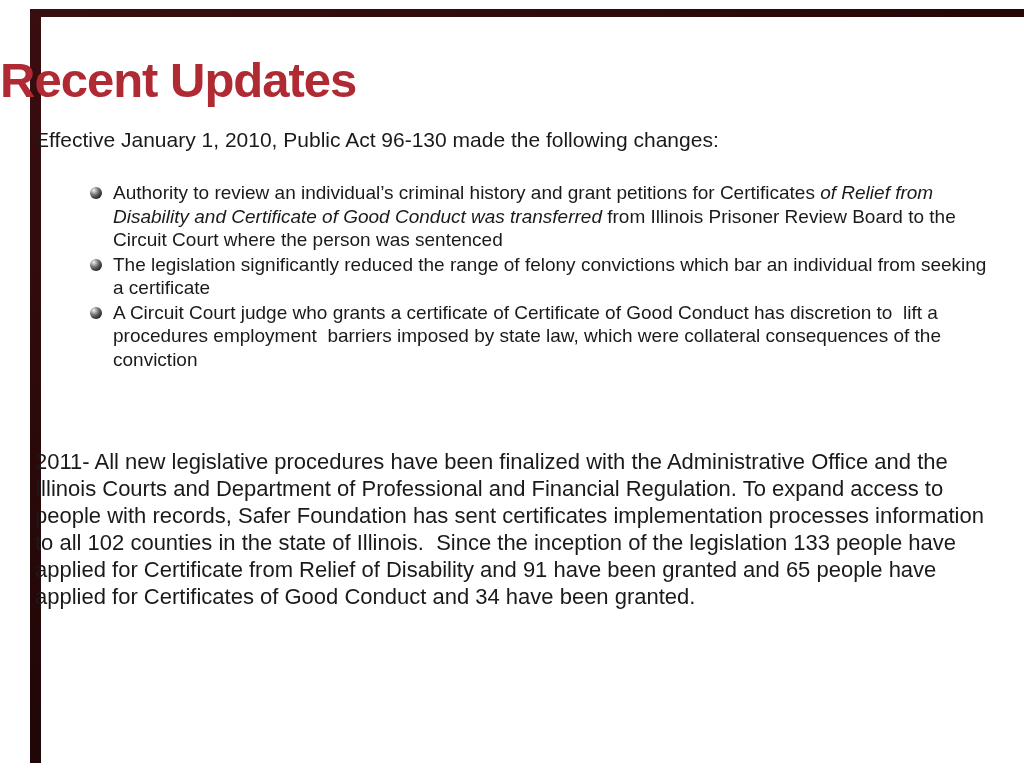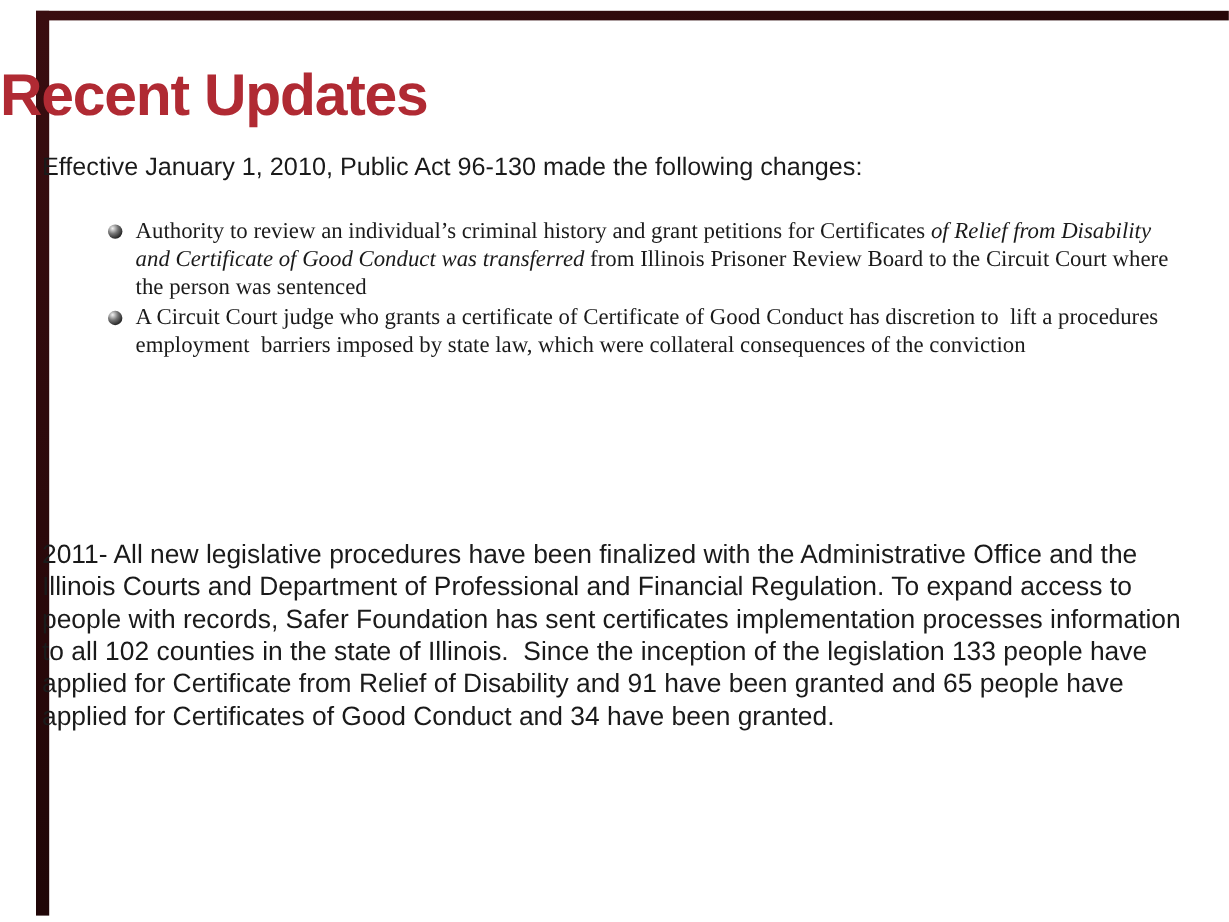--- a/index.html
+++ b/index.html
@@ -50,21 +50,20 @@
     width: 12px; height: 12px;
     border-radius: 50%;
     margin-top: 6px;
     margin-right: 11px;
     background: radial-gradient(circle at 32% 28%, #f2f2f2 0%, #bdbdbd 16%, #757575 38%, #2e2e2e 70%, #060606 100%);
   }
   .bullet-text {
     font-size: 19px;
     line-height: 23.5px;
     white-space: pre-wrap;
-    font-family: Liberation Serif, serif;
   }
   .closing-para {
     position: absolute;
     left: 35px; top: 448px; width: 952px;
     font-size: 22px;
     line-height: 27px;
     white-space: pre-wrap;
   }
   .closing-para b { font-weight: normal; }
   .bullet-text i { font-style: italic; }
@@ -79,20 +78,24 @@
 
 <div class="intro-line">Effective January 1, 2010, Public Act 96-130 made the following changes:</div>
 
 <div class="bullet-list">
 
   <div class="bullet-item">
     <span class="sphere"></span>
     <span class="bullet-text"><span>Authority to review an individual’s criminal history and grant petitions for Certificates </span><i>of Relief from Disability and Certificate of Good Conduct was transferred</i><span> from Illinois Prisoner Review Board to the Circuit Court where the person was sentenced</span></span>
   </div>
 
+  <div class="bullet-item">
+    <span class="sphere"></span>
+    <span class="bullet-text"><span>The legislation significantly reduced the range of felony convictions which bar an individual from seeking a certificate</span><i></i><span></span></span>
+  </div>
 
   <div class="bullet-item">
     <span class="sphere"></span>
     <span class="bullet-text"><span>A Circuit Court judge who grants a certificate of Certificate of Good Conduct has discretion to  lift a procedures employment  barriers imposed by state law, which were collateral consequences of the conviction</span><i></i><span></span></span>
   </div>
 
 
 </div>
 
 <div class="closing-para"><span>2011- All new legislative procedures have been finalized with the Administrative Office and the Illinois Courts and Department of Professional and Financial Regulation. To expand access to people with records, Safer Foundation has sent certificates implementation processes information to all 102 counties in the state of Illinois.  </span><b>Since the inception of the legislation 133 people have applied for Certificate from Relief of Disability and 91 have been granted and 65 people have applied for Certificates of Good Conduct and 34 have been granted.</b></div>

